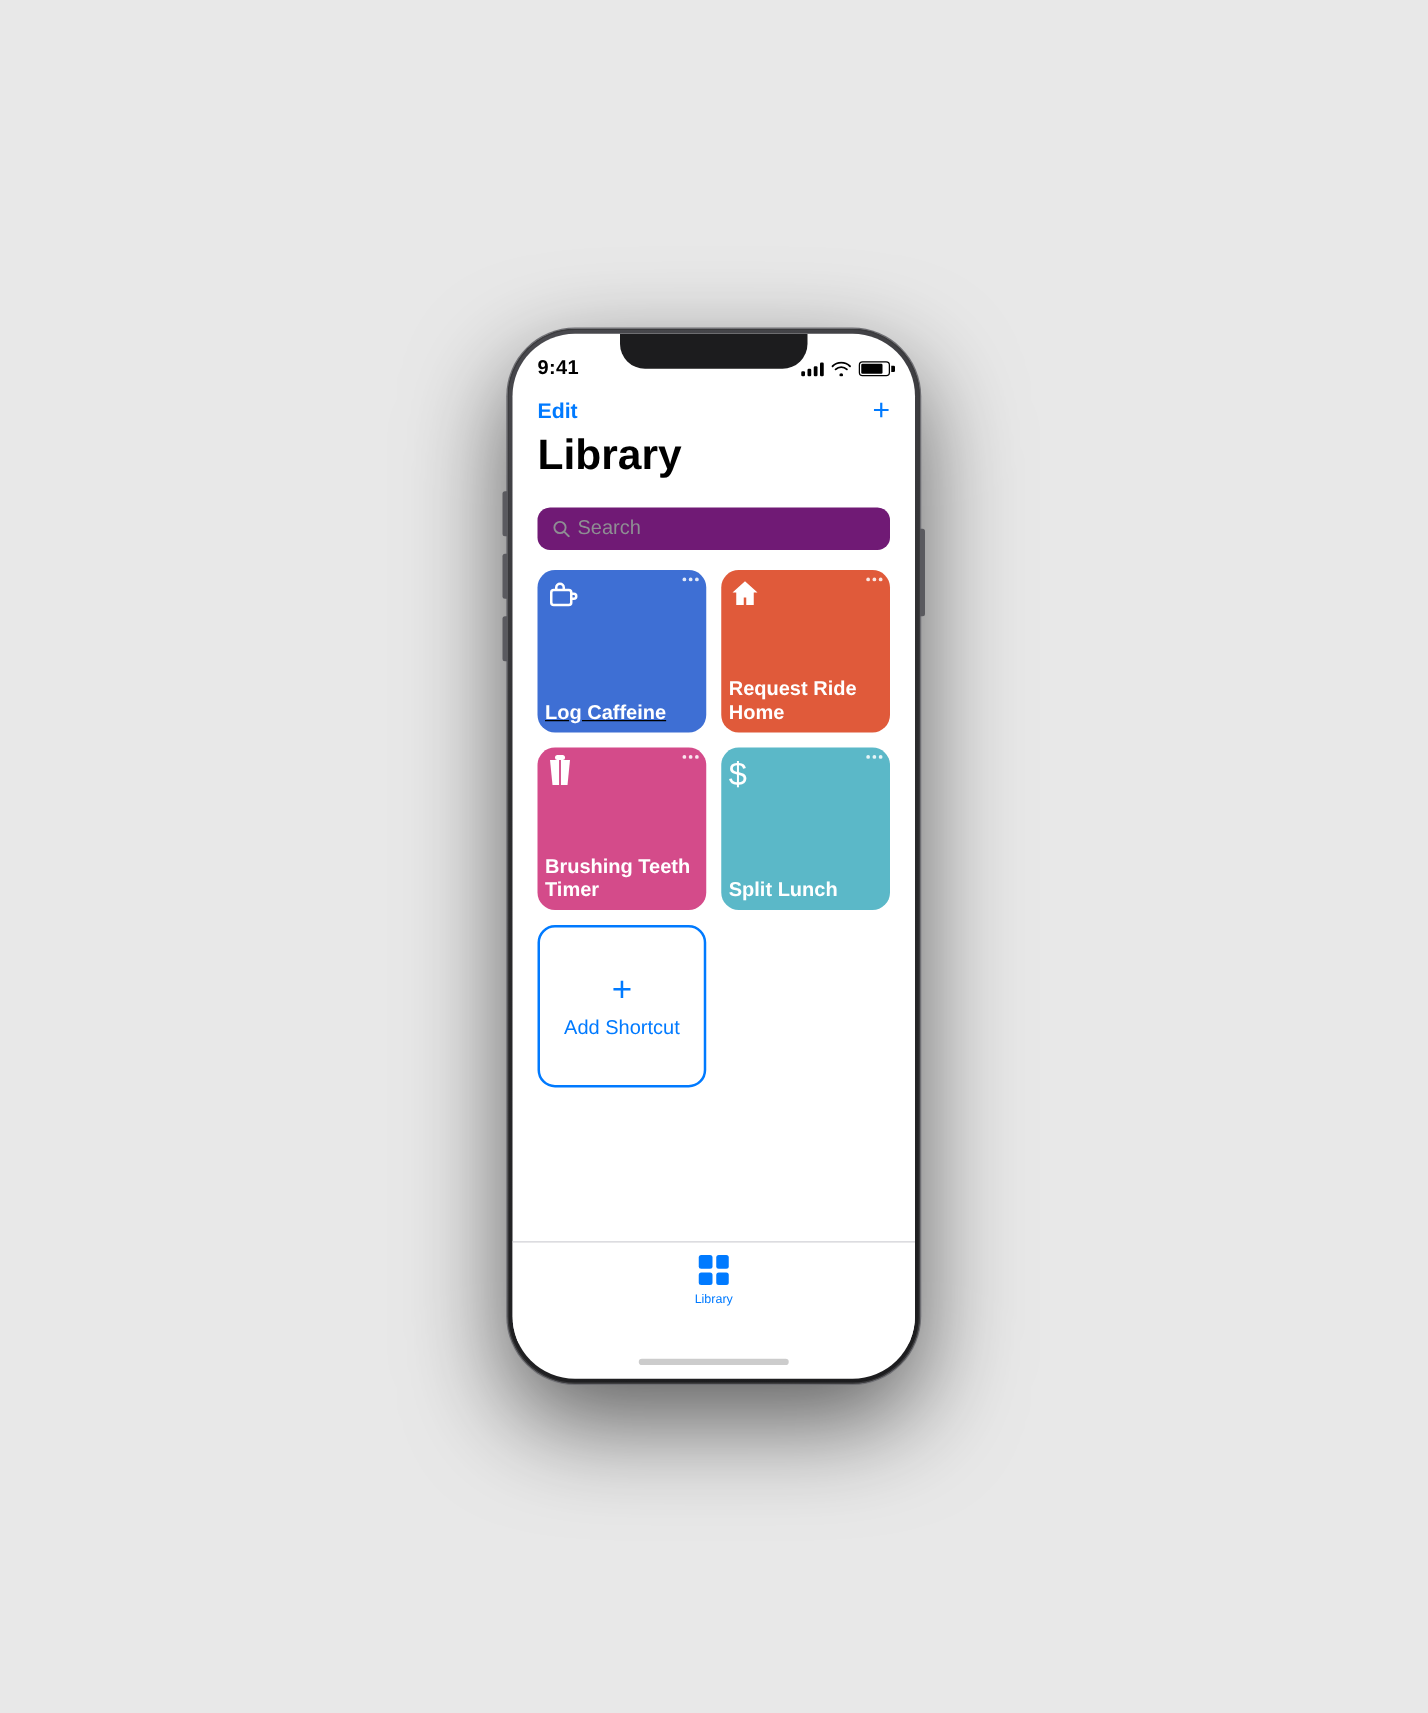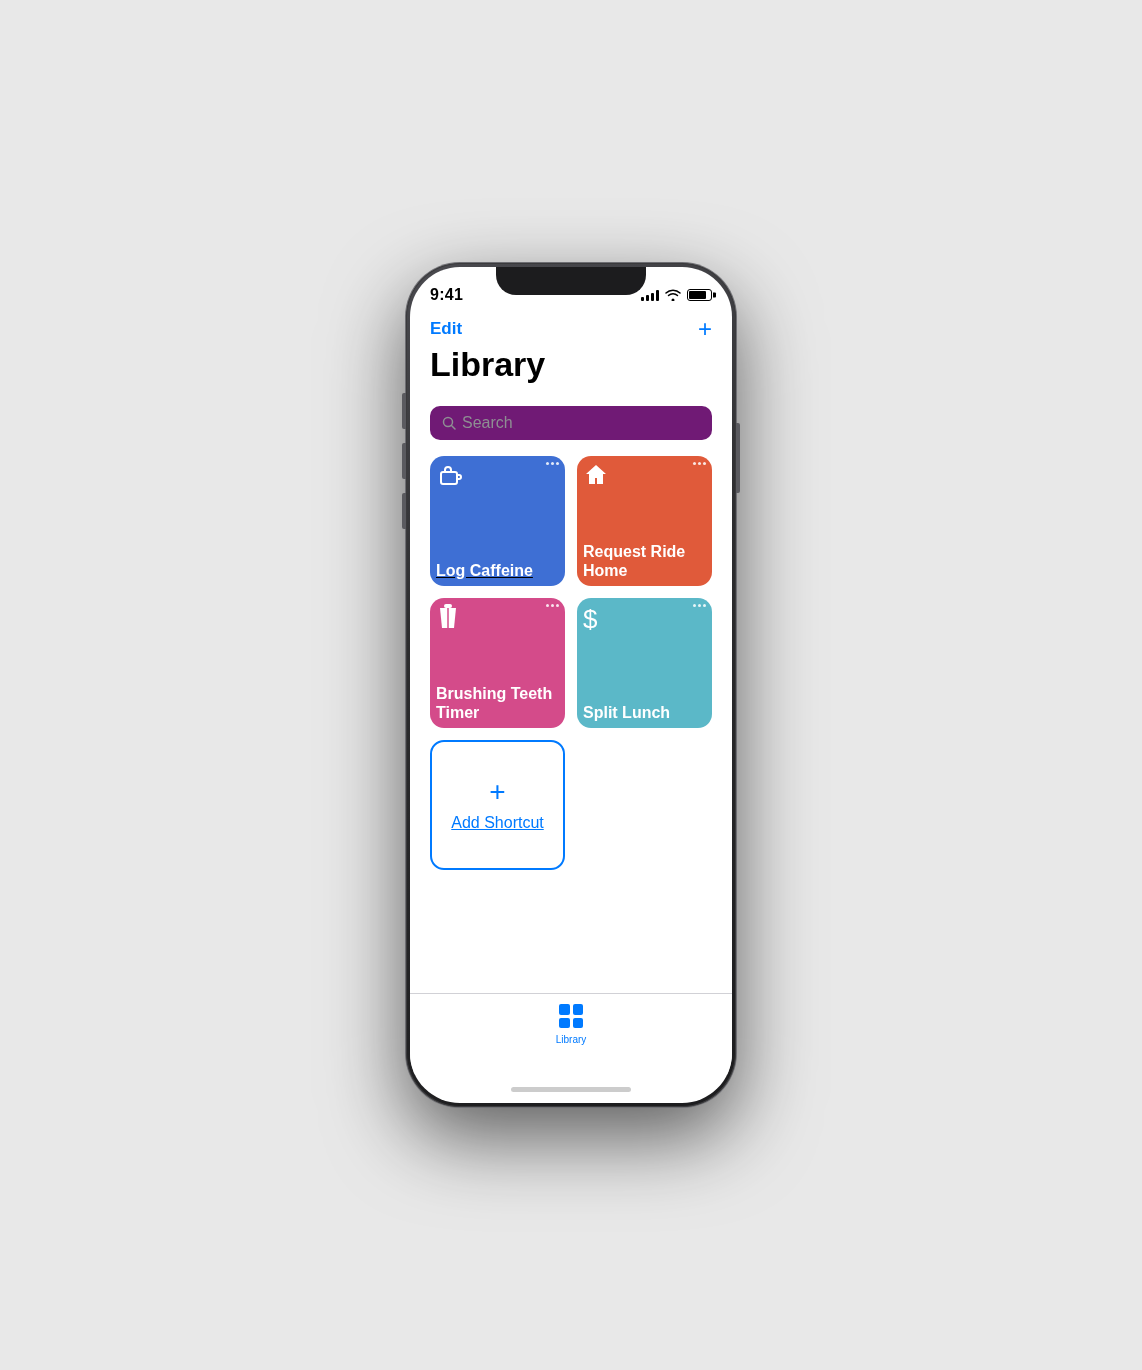--- a/index.html
+++ b/index.html
@@ -261,21 +261,20 @@
       font-size: 28px;
       color: #007AFF;
       font-weight: 300;
       line-height: 1;
     }
 
     .add-shortcut-label {
       color: #007AFF;
       font-size: 16px;
       font-weight: 500;
-      text-decoration: underline;
     }
 
     
     .tab-bar {
       height: 82px;
       border-top: 0.5px solid #d1d1d6;
       display: flex;
       align-items: flex-start;
       padding-top: 8px;
       flex-shrink: 0;

